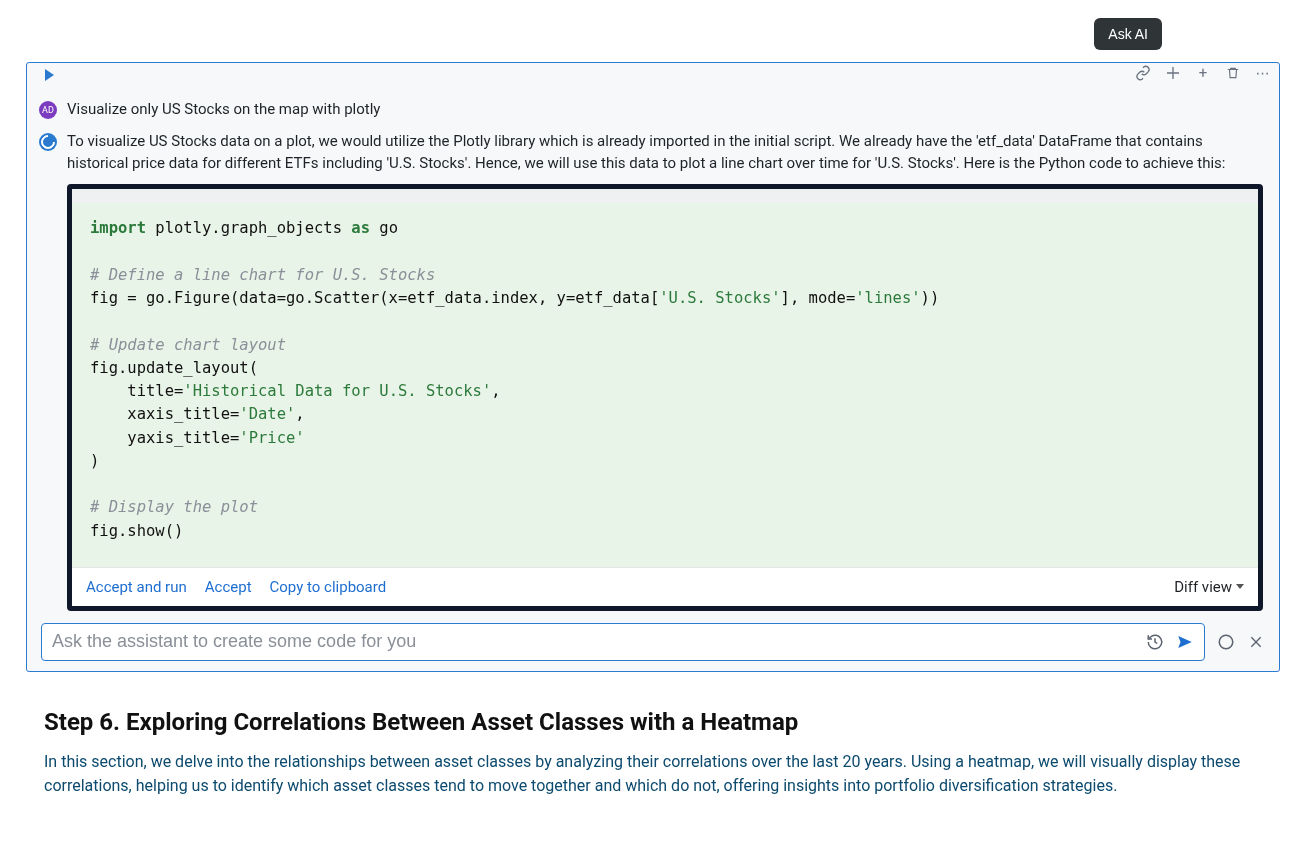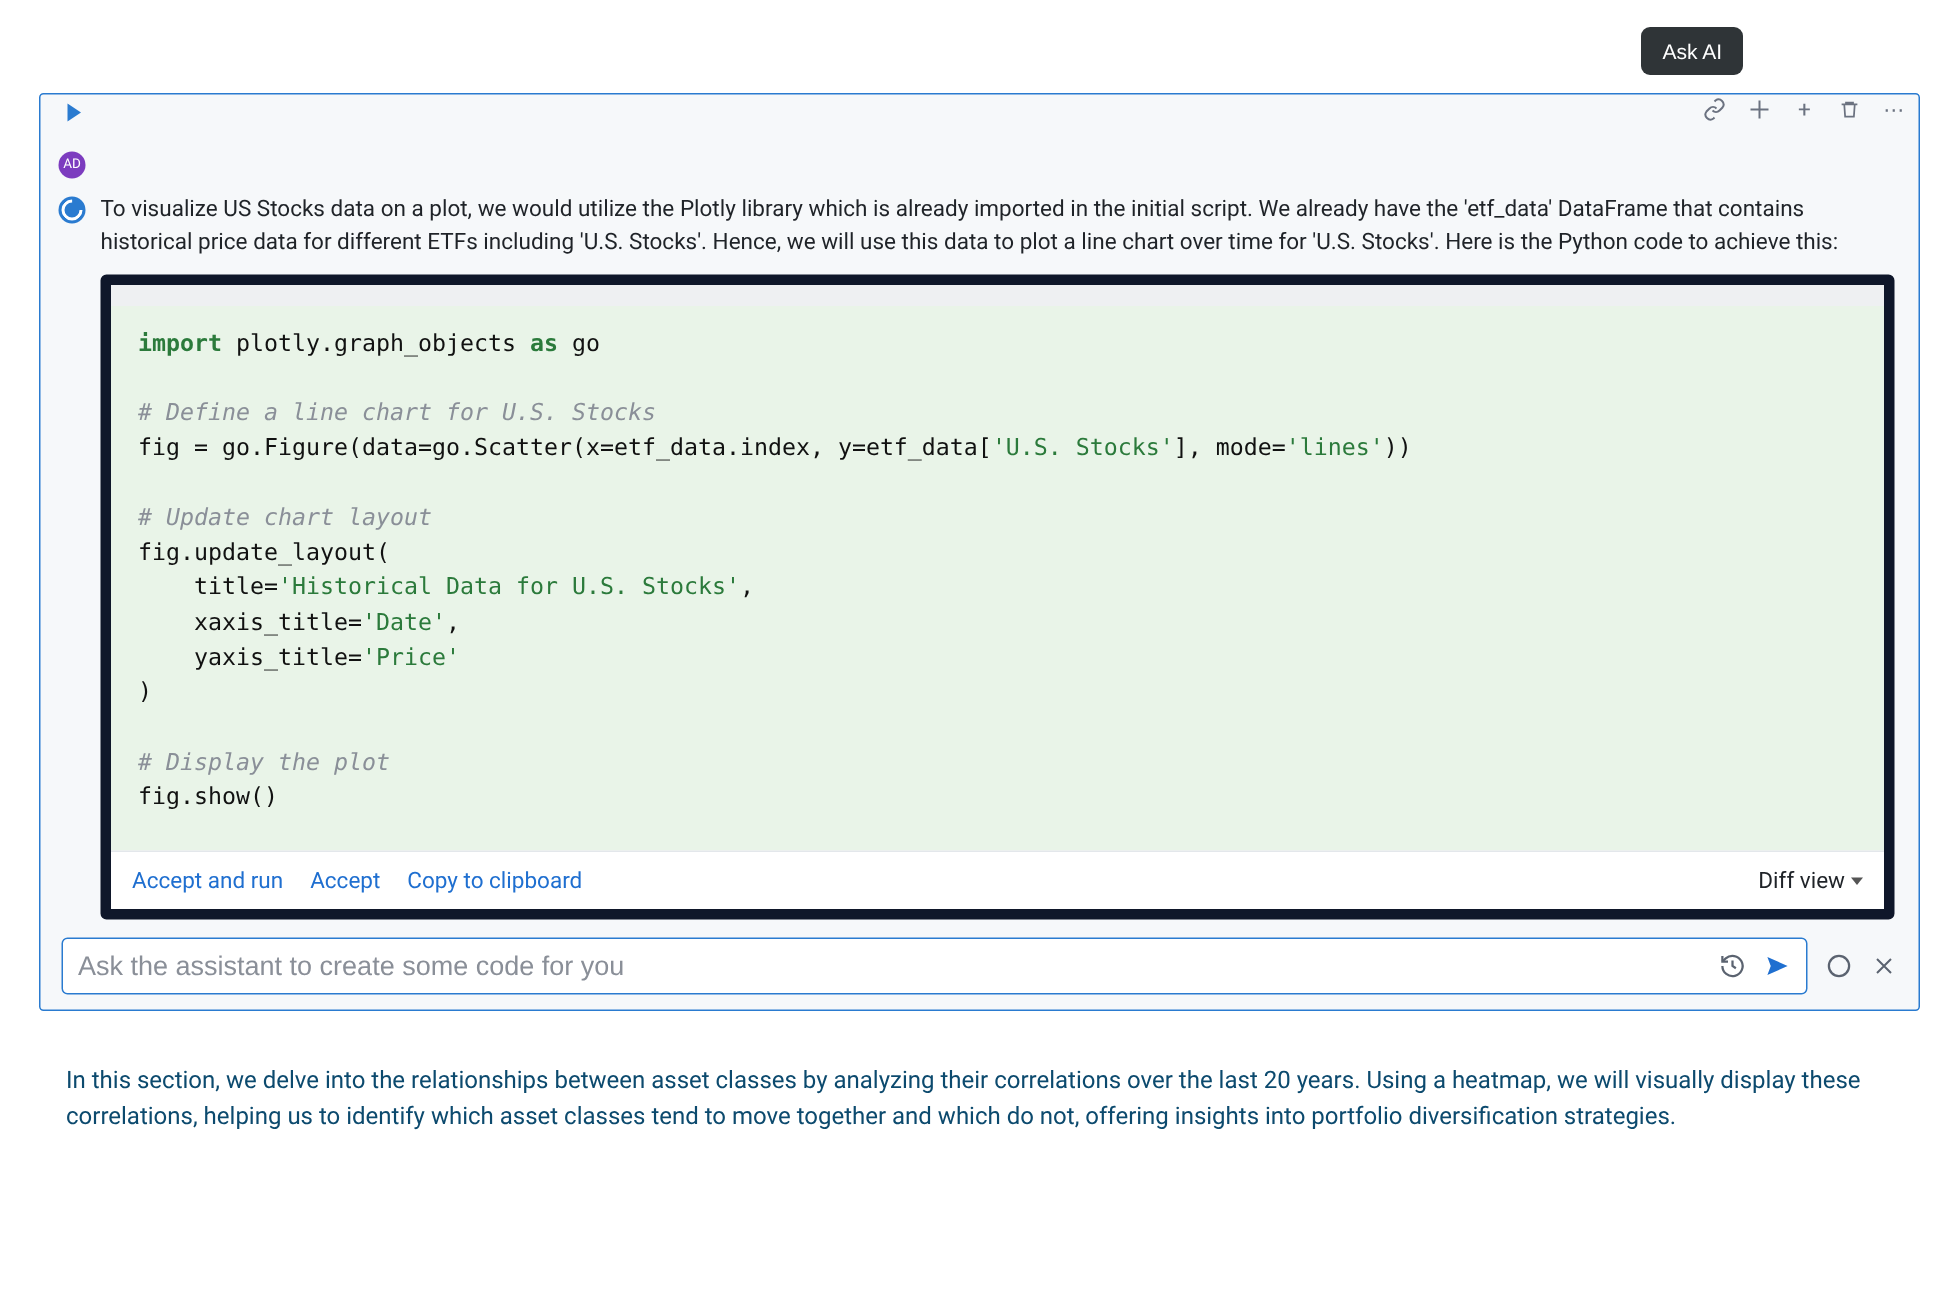--- a/index.html
+++ b/index.html
@@ -102,21 +102,21 @@
     border-top-color: transparent;
     transform: rotate(45deg);
   }
   .msg-text {
     color: #1f2328;
     font-size: 15px;
     line-height: 1.45;
   }
   .code-block-wrap {
     margin: 8px 16px 0 40px;
-    border: 7px solid #0f172a;
+    border: 5px solid #0f172a;
     border-radius: 4px;
     background: #fff;
     overflow: hidden;
   }
   .code-header-strip {
     height: 14px;
     background: #eef0f2;
   }
   .code-body {
     background: #e9f4e8;
@@ -246,20 +246,21 @@
               <path d="M3 6h18M8 6V4h8v2M6 6l1 14h10l1-14"></path>
             </svg>
         </div>
         <div class="toolbar-icon" style="font-size:14px;letter-spacing:1px;color:#6b7280;">⋯</div>
       </div>
     </div>
 
     <div class="chat">
       <div class="msg">
         <div class="avatar user">AD</div>
+        <div class="msg-text">Visualize only US Stocks on the map with plotly</div>
       </div>
       <div class="msg">
         <div class="avatar ai"></div>
         <div class="msg-text">To visualize US Stocks data on a plot, we would utilize the Plotly library which is already imported in the initial script. We already have the 'etf_data' DataFrame that contains historical price data for different ETFs including 'U.S. Stocks'. Hence, we will use this data to plot a line chart over time for 'U.S. Stocks'. Here is the Python code to achieve this:</div>
       </div>
     </div>
 
     <div class="code-block-wrap">
       <div class="code-header-strip"></div>
       <div class="code-body"><span class="tok-kw">import</span><span> plotly.graph_objects </span><span class="tok-kw">as</span><span> go</span>
@@ -317,16 +318,17 @@
           <svg viewBox="0 0 24 24" width="16" height="16" fill="none" stroke="#5b6370" stroke-width="2">
               <path d="M5 5l14 14M19 5L5 19"></path>
             </svg>
         </div>
       </div>
     </div>
 
   </div>
 
   <div class="below-cell">
+    <h2 class="step-heading">Step 6. Exploring Correlations Between Asset Classes with a Heatmap</h2>
     <p class="step-para">In this section, we delve into the relationships between asset classes by analyzing their correlations over the last 20 years. Using a heatmap, we will visually display these correlations, helping us to identify which asset classes tend to move together and which do not, offering insights into portfolio diversification strategies.</p>
   </div>
 
 </div>
 
 </body></html>

